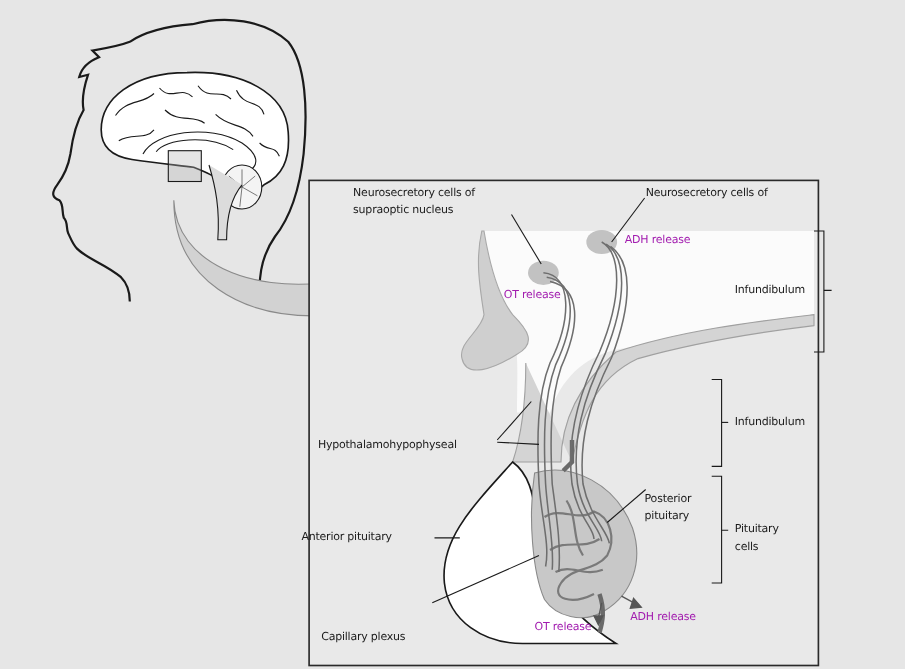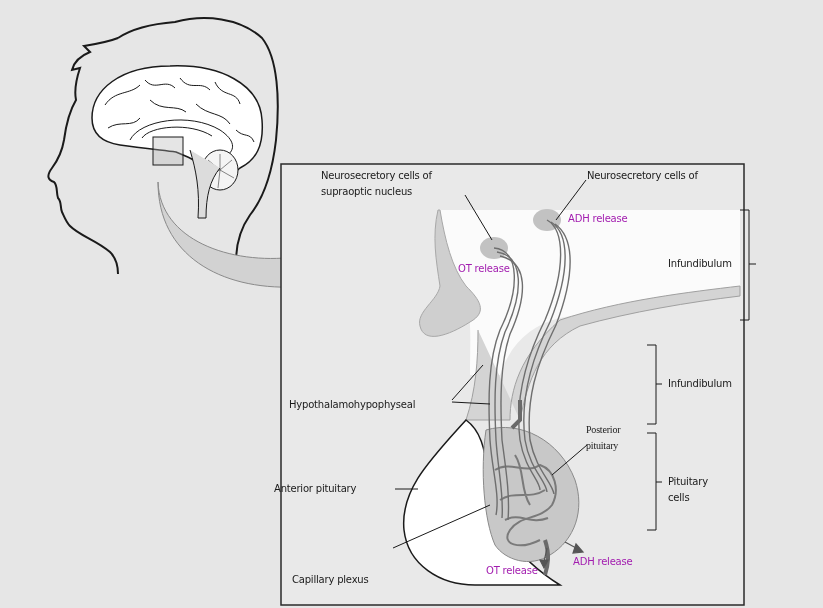--- a/index.html
+++ b/index.html
@@ -103,21 +103,21 @@
 <div class="lbl" style="left:587px;top:168px;">
   <span>Neurosecretory cells of</span>
 </div>
 <div class="lbl grey" style="left:568px;top:211px;">ADH release</div>
 <div class="lbl grey" style="left:458px;top:261px;">OT release</div>
 <div class="lbl" style="left:668px;top:256px;">Infundibulum</div>
 <div class="lbl" style="left:668px;top:376px;">Infundibulum</div>
 <div class="lbl" style="left:289px;top:397px;text-align:right;">
   <span>Hypothalamohypophyseal</span>
 </div>
-<div class="lbl" style="left:586px;top:422px;font-family:Liberation Serif, serif;">
+<div class="lbl" style="left:586px;top:446px;">
   <span>Posterior</span>
   <span>pituitary</span>
 </div>
 <div class="lbl" style="left:668px;top:474px;">
   <span>Pituitary</span>
   <span>cells</span>
 </div>
 <div class="lbl" style="left:274px;top:481px;">Anterior pituitary</div>
 <div class="lbl" style="left:292px;top:572px;">Capillary plexus</div>
 <div class="lbl grey" style="left:486px;top:563px;">OT release</div>

